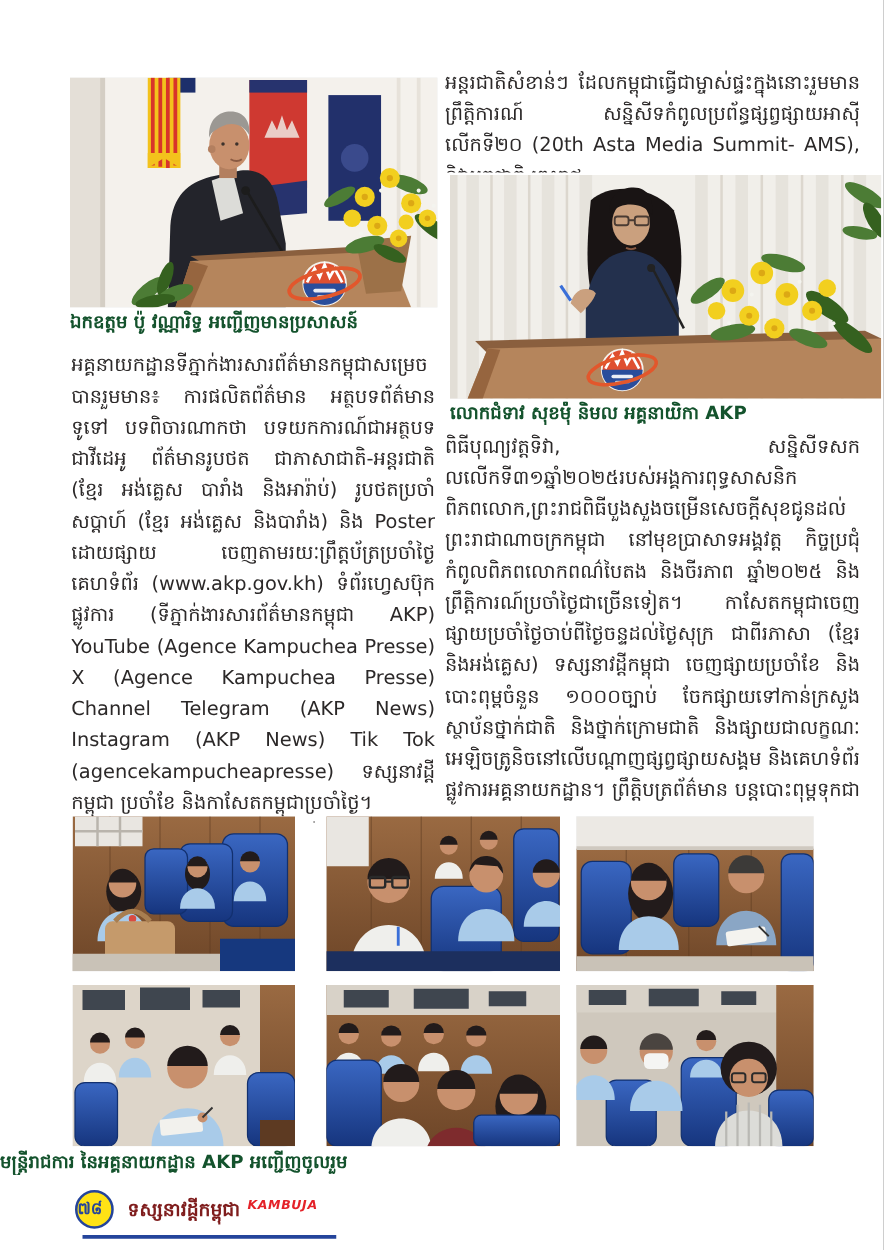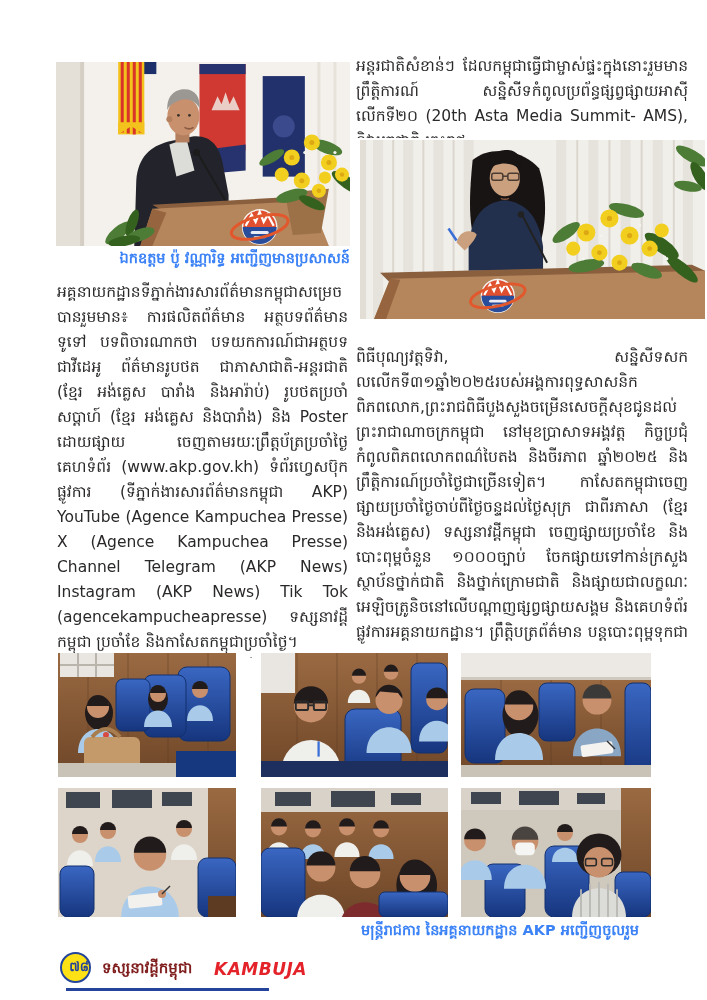--- a/index.html
+++ b/index.html
@@ -1,34 +1,34 @@
 <!DOCTYPE html>
 <html><head>
 <meta charset="utf-8">
 <style>
   html,body{margin:0;padding:0;background:#888;}
   .page{position:relative;width:707px;height:1000px;background:#ffffff;margin:0 auto;
         font-family:"DejaVu Sans","Liberation Sans",sans-serif;overflow:hidden;}
   .photo{position:absolute;overflow:hidden;background:#eee;}
   .photo svg{display:block;width:100%;height:100%;}
-  .cap{position:absolute;text-align:right;color:#3b82f6;font-weight:bold;
+  .cap{position:absolute;text-align:left;color:#14532d;font-weight:bold;
        font-size:14.5px;line-height:20px;white-space:nowrap;overflow:hidden;}
   .coltext{position:absolute;color:#2b2828;font-size:15.5px;line-height:25px;
            text-align:justify;overflow:hidden;}
   .coltext p{margin:0;}
   .coltext p.indent{text-indent:24px;}
   .footer-rule{position:absolute;left:66px;top:988px;width:203px;height:2.5px;background:#24449b;}
   .badge{position:absolute;left:60px;top:952px;width:31px;height:31px;border-radius:50%;
          background:#ffe215;border:2.5px solid #24449b;box-sizing:border-box;
-         display:flex;align-items:center;justify-content:flex-end;
+         display:flex;align-items:center;justify-content:flex-start;
          color:#24449b;font-weight:bold;font-size:13px;}
   .footer-title{position:absolute;left:102px;top:958px;color:#7f1d1d;
                 font-weight:bold;font-size:15px;white-space:nowrap;}
-  .footer-brand{position:absolute;left:214px;top:959px;color:#e42229;font-weight:bold;
-                font-style:italic;font-size:17px;letter-spacing:.5px;white-space:nowrap;}
+  .footer-brand{position:absolute;left:198px;top:959px;color:#e42229;font-weight:bold;
+                font-style:italic;font-size:10px;letter-spacing:.5px;white-space:nowrap;}
   
   .wood{fill:url(#gwood);} .seat{fill:url(#gseat);stroke:#12306f;stroke-width:1;}
   .sk{fill:#c8906d;} .hr{fill:#221b1b;} .sb{fill:#a9cbe9;} .wh{fill:#efefec;}
   .leaf{fill:#4c7c35;} .leafd{fill:#35611f;} .flw{fill:#f2cf1f;} .flwd{fill:#dca814;}
 </style>
 </head>
 <body>
 
 <svg width="0" height="0" style="position:absolute" aria-hidden="true">
   <defs>
@@ -223,20 +223,21 @@
         </g>
         <g fill="#f4f4ef">
             <circle cx="240" cy="95" r="1.6"></circle>
             <circle cx="278" cy="85" r="1.6"></circle>
             <circle cx="222" cy="118" r="1.6"></circle>
             <circle cx="305" cy="118" r="1.6"></circle>
           </g>
       </g>
     </svg>
   </div>
+  <div class="cap" style="left:360px;top:321px;width:343px;">លោកជំទាវ សុខម៉ុំ និមល អគ្គនាយិកា AKP</div>
 
   <div class="coltext" style="left:356px;top:345px;width:332px;height:302px;">
     <p>ពិធីបុណ្យវត្តទិវា, សន្និសីទសកលលើកទី៣១ឆ្នាំ២០២៥របស់អង្គការពុទ្ធសាសនិកពិភពលោក,ព្រះរាជពិធីបួងសួងចម្រើនសេចក្ដីសុខជូនដល់ព្រះរាជាណាចក្រកម្ពុជា នៅមុខប្រាសាទអង្គវត្ត កិច្ចប្រជុំកំពូលពិភពលោកពណ៌បៃតង និងចីរភាព ឆ្នាំ២០២៥ និងព្រឹត្តិការណ៍ប្រចាំថ្ងៃជាច្រើនទៀត។ កាសែតកម្ពុជាចេញផ្សាយប្រចាំថ្ងៃចាប់ពីថ្ងៃចន្ទដល់ថ្ងៃសុក្រ ជាពីរភាសា (ខ្មែរ និងអង់គ្លេស) ទស្សនាវដ្ដីកម្ពុជា ចេញផ្សាយប្រចាំខែ និងបោះពុម្ពចំនួន ១០០០ច្បាប់ ចែកផ្សាយទៅកាន់ក្រសួង ស្ថាប័នថ្នាក់ជាតិ និងថ្នាក់ក្រោមជាតិ និងផ្សាយជាលក្ខណៈអេឡិចត្រូនិចនៅលើបណ្ដាញផ្សព្វផ្សាយសង្គម និងគេហទំព័រផ្លូវការអគ្គនាយកដ្ឋាន។ ព្រឹត្តិបត្រព័ត៌មាន បន្តបោះពុម្ពទុកជាឯកសារ និងផ្សាយជាលក្ខណៈអេឡិចត្រូនិចនៅលើគេហទំព័រផ្លូវការ។ ជា</p>
   </div>
 
   <div class="photo" style="left:58px;top:653px;width:178px;height:124px;">
     <svg viewBox="0 0 178 124" preserveAspectRatio="none">
       <rect width="178" height="124" class="wood"></rect>
       <g stroke="#5f3c22" stroke-width="1" opacity="0.5">
           <path d="M30,0V124 M70,0V124 M110,0V124 M150,0V124"></path>

